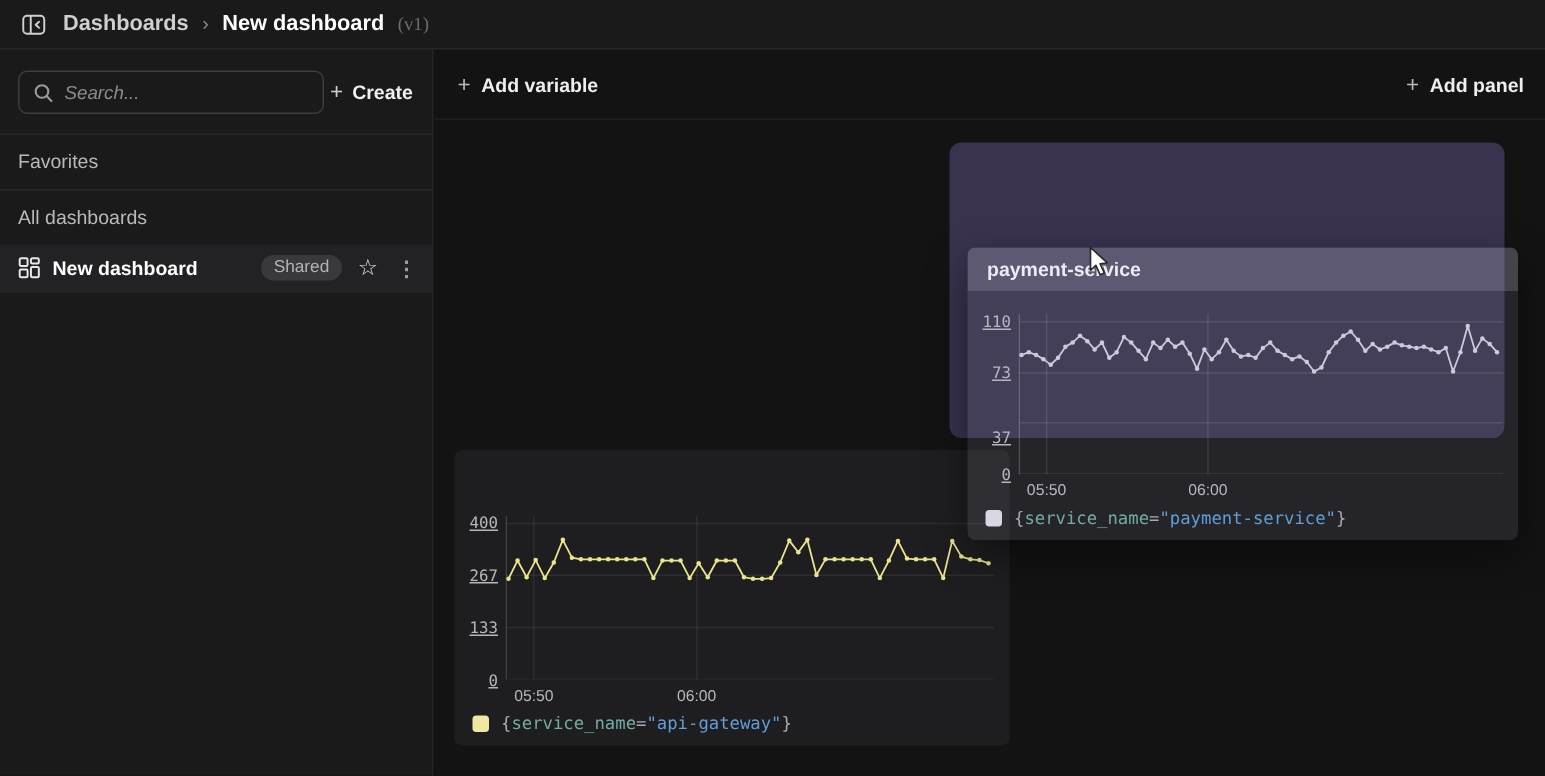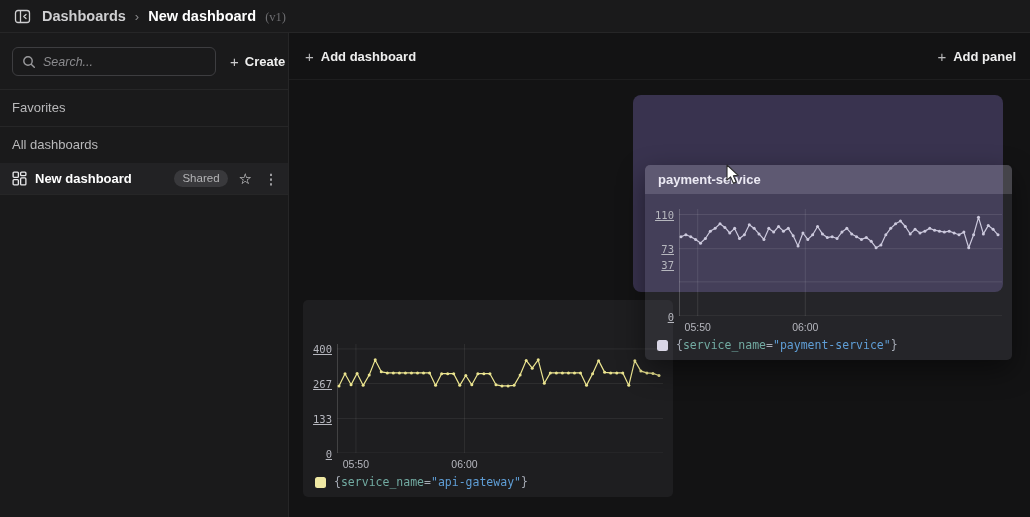--- a/index.html
+++ b/index.html
@@ -16,21 +16,21 @@
   .bc-sep  { font-size:13px; color:#8a8a8c; }
   .bc-cur  { font-size:14.5px; font-weight:700; color:#ffffff; }
   .bc-ver  { font-size:12.5px; color:#6d6d70;font-family:Liberation Serif, serif; }
 
   
   .app { position:absolute; left:0; top:33px; width:1030px; height:484px; display:flex; }
 
   
   .sidebar { position:relative; width:289px; height:100%; background:#1a1a1b;
              border-right:1px solid #262627; flex:none; }
-  .search-row { display:flex; align-items:center; gap:10px; padding:14px 12px 13px 12px; }
+  .search-row { display:flex; align-items:center; padding:14px 12px 13px 12px; }
   .search-box { flex:1; height:29px; border:1px solid #3d3d40; border-radius:6px;
                 display:flex; align-items:center; gap:7px; padding:0 9px; background:transparent; }
   .search-box input { flex:1; border:none; outline:none; background:transparent;
                       font-family:"Liberation Sans", sans-serif;
                       font-size:12.5px; font-style:italic; color:#cfcfcf; }
   .search-box input::placeholder { color:#8b8b8e; font-style:italic; }
   .create-btn { display:flex; align-items:center; gap:6px; background:none; border:none;
                 color:#f0f0f0; font-family:"Liberation Sans", sans-serif;
                 font-size:13px; font-weight:700; cursor:pointer; padding:0 4px; }
   .plus-glyph { font-size:15px; font-weight:400; color:#cdcdcf; line-height:1; }
@@ -147,21 +147,21 @@
       <span class="star-icon">☆</span>
       <span class="kebab-icon">⋮</span>
     </div>
     <div class="divider"></div>
   </aside>
 
   <main class="canvas">
     <div class="toolbar">
       <button class="tool-btn">
         <span class="plus-glyph">+</span>
-        <span>Add dashboard</span>
+        <span>Add variable</span>
       </button>
       <button class="tool-btn">
         <span class="plus-glyph">+</span>
         <span>Add panel</span>
       </button>
     </div>
 
     <div class="placeholder"></div>
 
     <section class="panel panel-api">
@@ -244,21 +244,21 @@
         <span class="leg-text"><span class="lp-punct">{</span><span class="lp-name">service_name</span><span class="lp-punct">=</span><span class="lp-value">"api-gateway"</span><span class="lp-punct">}</span></span>
       </div>
     </section>
 
     <section class="panel panel-payment">
       <div class="panel-header">
         <span class="panel-title">payment-service</span>
       </div>
       <div class="yaxis">
           <div class="ytick" style="top: 102.5px;">0</div>
-          <div class="ytick" style="top: 51px;">37</div>
+          <div class="ytick" style="top: 78px;">37</div>
           <div class="ytick" style="top: 35.1638px;">73</div>
           <div class="ytick" style="top: 1.03448px;">110</div>
         </div>
       <div class="plot"><svg width="323" height="107">
             <line x1="0" x2="323" y1="107" y2="107" stroke="rgba(255,255,255,0.10)" stroke-width="1"></line>
             <line x1="0" x2="323" y1="72.87068965517241" y2="72.87068965517241" stroke="rgba(255,255,255,0.10)" stroke-width="1"></line>
             <line x1="0" x2="323" y1="39.663793103448285" y2="39.663793103448285" stroke="rgba(255,255,255,0.10)" stroke-width="1"></line>
             <line x1="0" x2="323" y1="5.534482758620683" y2="5.534482758620683" stroke="rgba(255,255,255,0.10)" stroke-width="1"></line>
             <line x1="18.734" x2="18.734" y1="0" y2="107" stroke="rgba(255,255,255,0.10)" stroke-width="1"></line>
             <line x1="126.293" x2="126.293" y1="0" y2="107" stroke="rgba(255,255,255,0.10)" stroke-width="1"></line>

